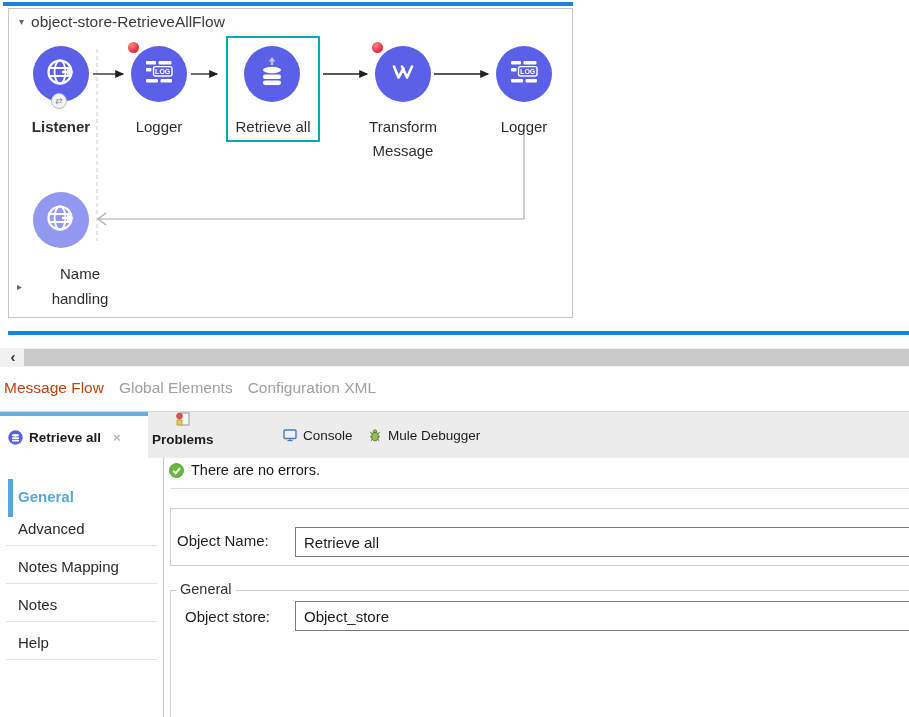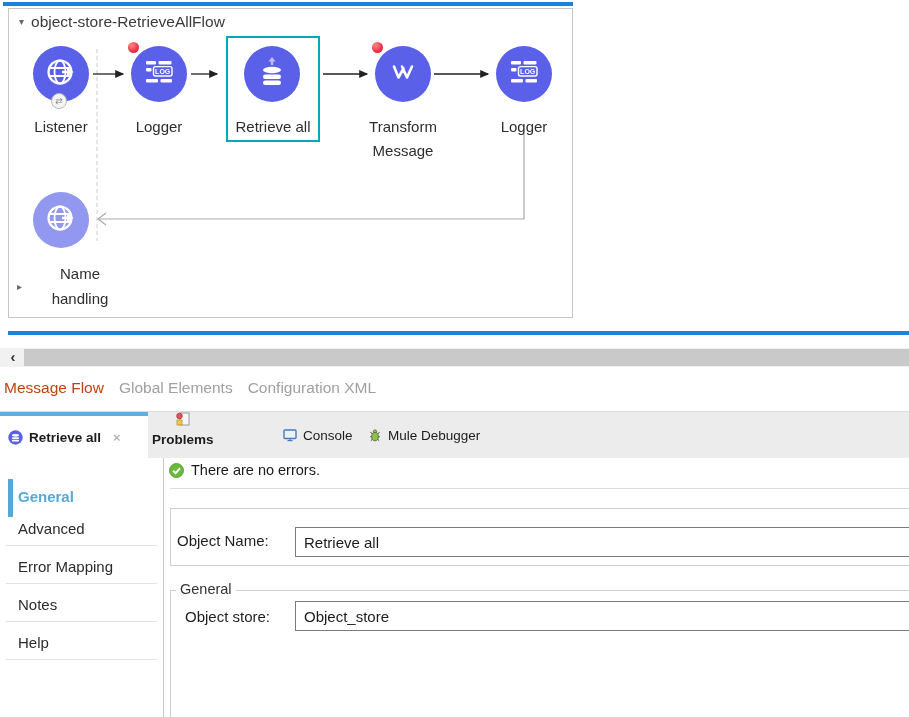--- a/index.html
+++ b/index.html
@@ -101,21 +101,21 @@
         <svg width="36" height="36" viewBox="0 0 36 36">
           <circle cx="17" cy="18" r="11.5" fill="none" stroke="#fff" stroke-width="2.2"></circle>
           <ellipse cx="17" cy="18" rx="5.5" ry="11.5" fill="none" stroke="#fff" stroke-width="1.8"></ellipse>
           <path d="M6 14 H28 M6 22 H28" stroke="#fff" stroke-width="1.8"></path>
           <path d="M19 18 H25" stroke="#fff" stroke-width="2.5"></path>
           <path d="M24 13.5 L30.5 18 L24 22.5 Z" fill="#fff"></path>
         </svg>
       </span>
     </div>
     <div class="listener-badge" style="left:42px; top:84px;">⇄</div>
-    <div class="node-label" style="left:7px; top:106px; width:90px;">Listener</div>
+    <div class="node-label" style="left:7px; top:106px; width:90px;font-weight:bold;">Listener</div>
 
     <div class="node-circle" style="left:122px; top:37px;">
       <span>
         <svg width="36" height="36" viewBox="0 0 36 36">
           <rect x="5" y="7" width="10" height="3.6" rx="1" fill="#fff"></rect>
           <rect x="17.5" y="7" width="13" height="3.6" rx="1" fill="#fff"></rect>
           <rect x="5" y="14" width="5.5" height="3.6" rx="1" fill="#fff"></rect>
           <rect x="12.5" y="12.6" width="18.5" height="9.4" rx="2" fill="none" stroke="#fff" stroke-width="1.4"></rect>
           <text x="21.7" y="20" font-size="7" font-weight="bold" fill="#fff" text-anchor="middle">LOG</text>
           <rect x="5" y="25" width="12" height="3.6" rx="1" fill="#fff"></rect>
@@ -252,21 +252,21 @@
       </svg>
     </span>
     <span>There are no errors.</span>
   </div>
   <div id="status-sep"></div>
 
   <div class="side-bar"></div>
   <div class="side-item active" style="top:488px;">General</div>
   <div class="side-item" style="top:520px;">Advanced</div>
   <div class="side-div" style="top:545px;"></div>
-  <div class="side-item" style="top:558px;">Error Mapping</div>
+  <div class="side-item" style="top:558px;">Notes Mapping</div>
   <div class="side-div" style="top:583px;"></div>
   <div class="side-item" style="top:596px;text-align:center;">Notes</div>
   <div class="side-div" style="top:621px;"></div>
   <div class="side-item" style="top:634px;">Help</div>
   <div class="side-div" style="top:659px;"></div>
 
   <div class="groupbox" style="left:170px; top:508px; width:745px; height:58px;"></div>
   <div class="form-label" style="left:177px; top:532px;">Object Name:</div>
   <input class="tinput" style="left: 295px; top: 527px; width: 618px;" value="Retrieve all">
 

